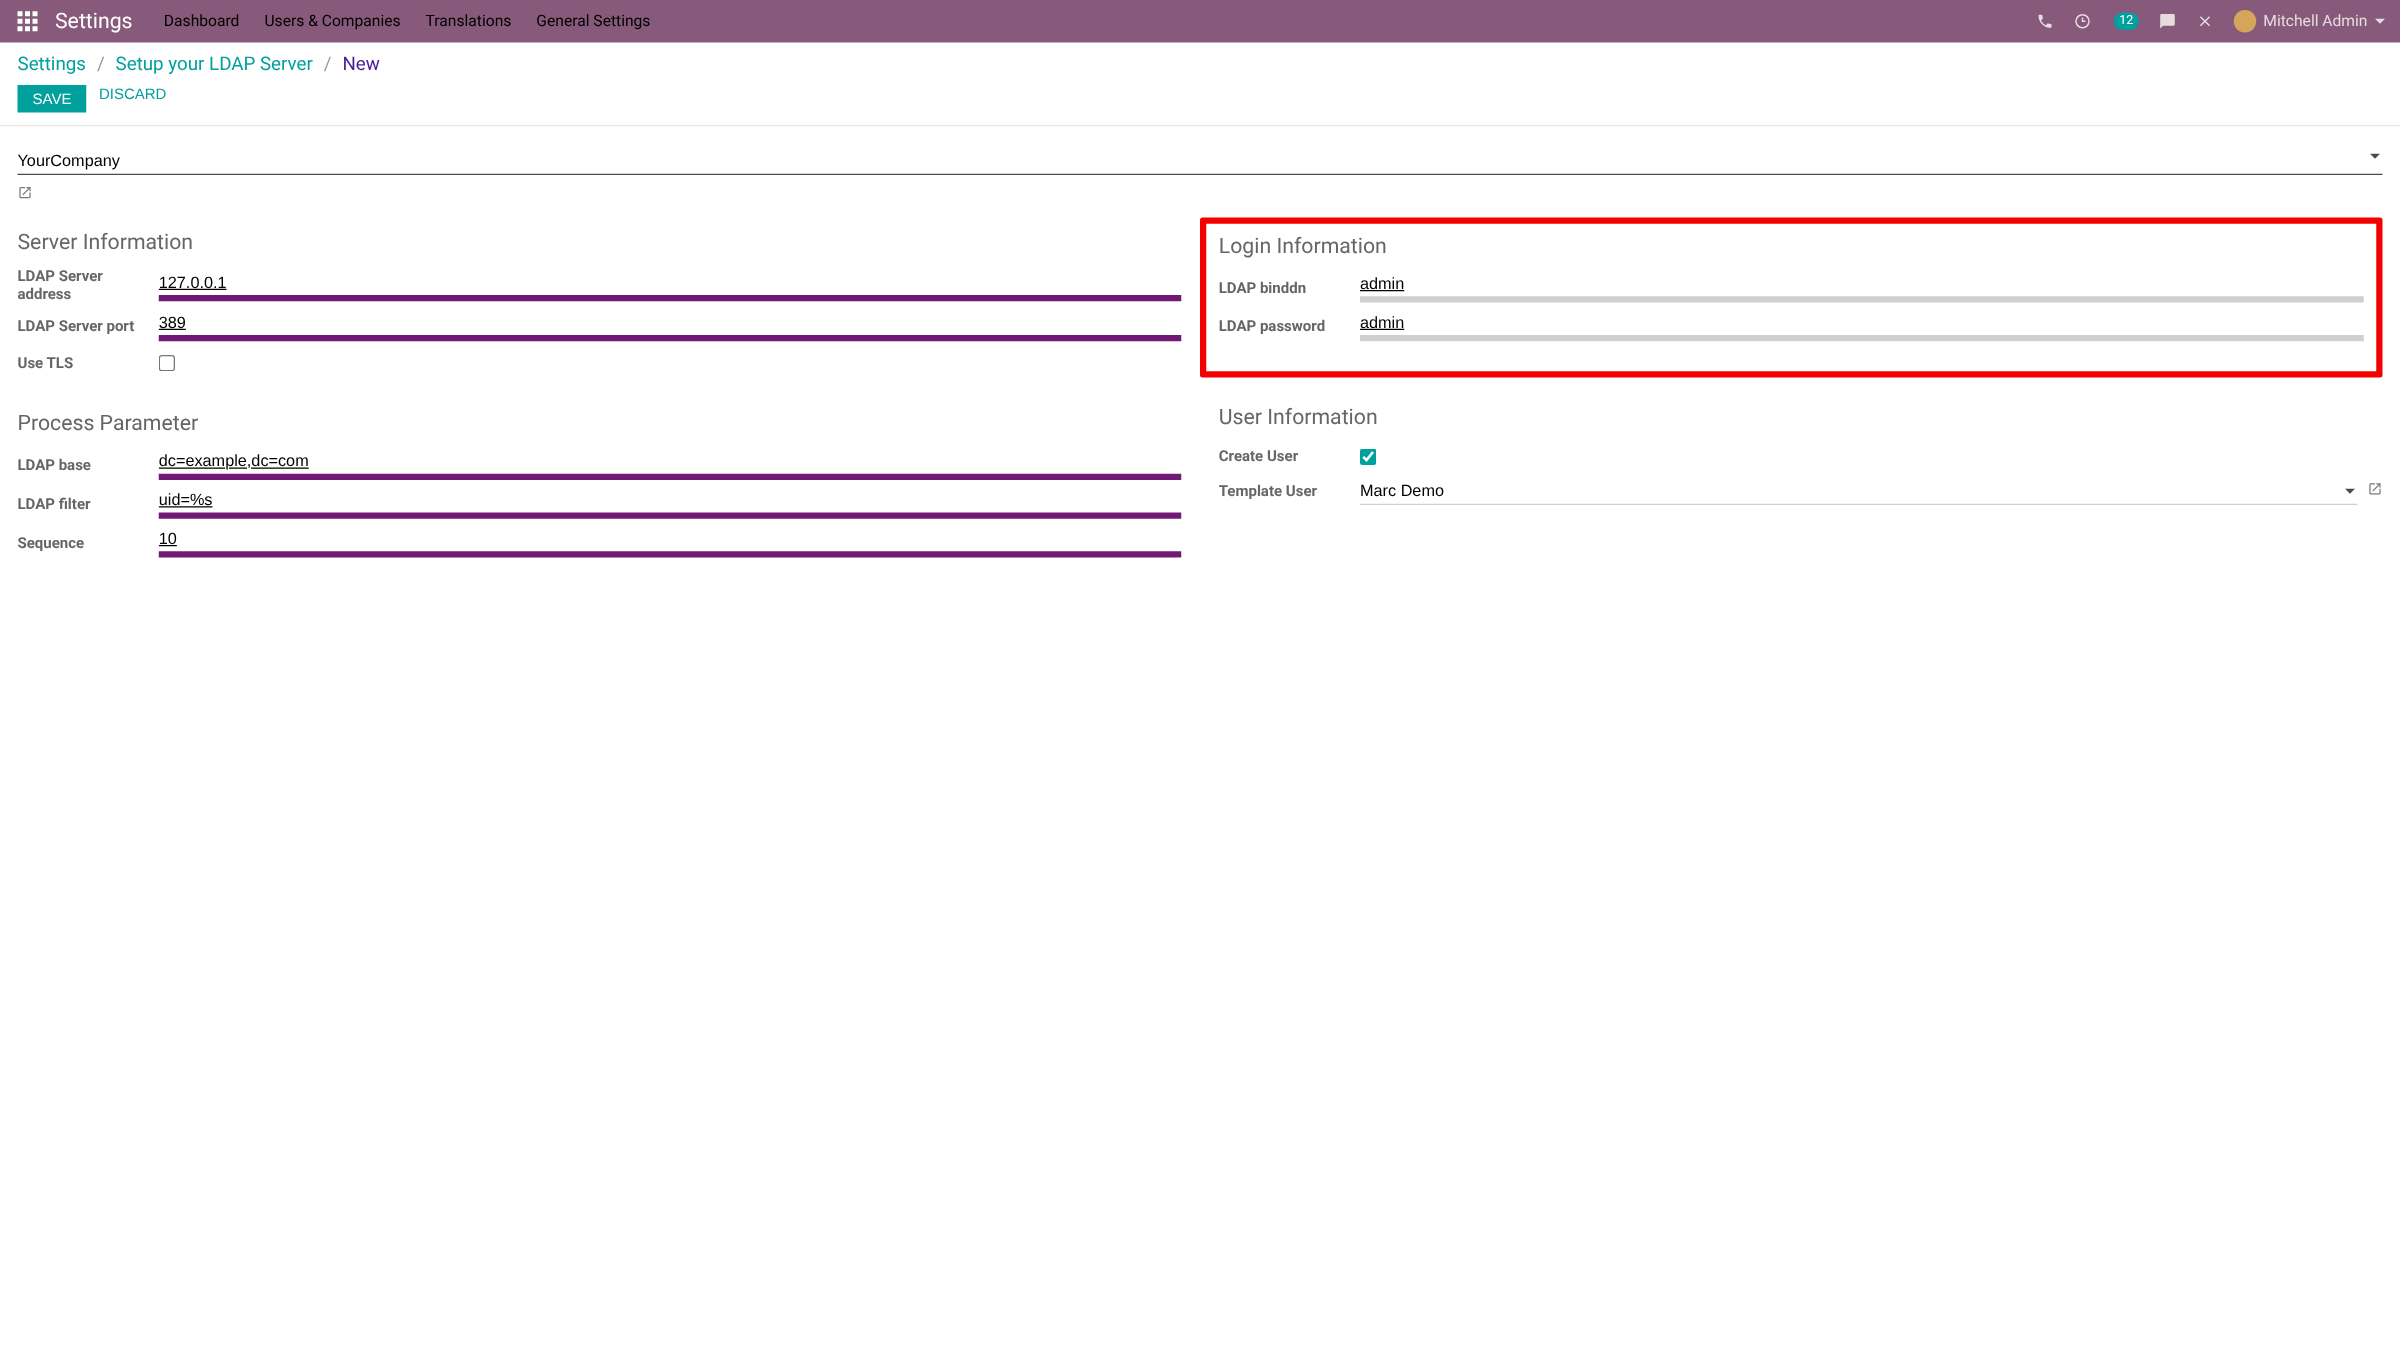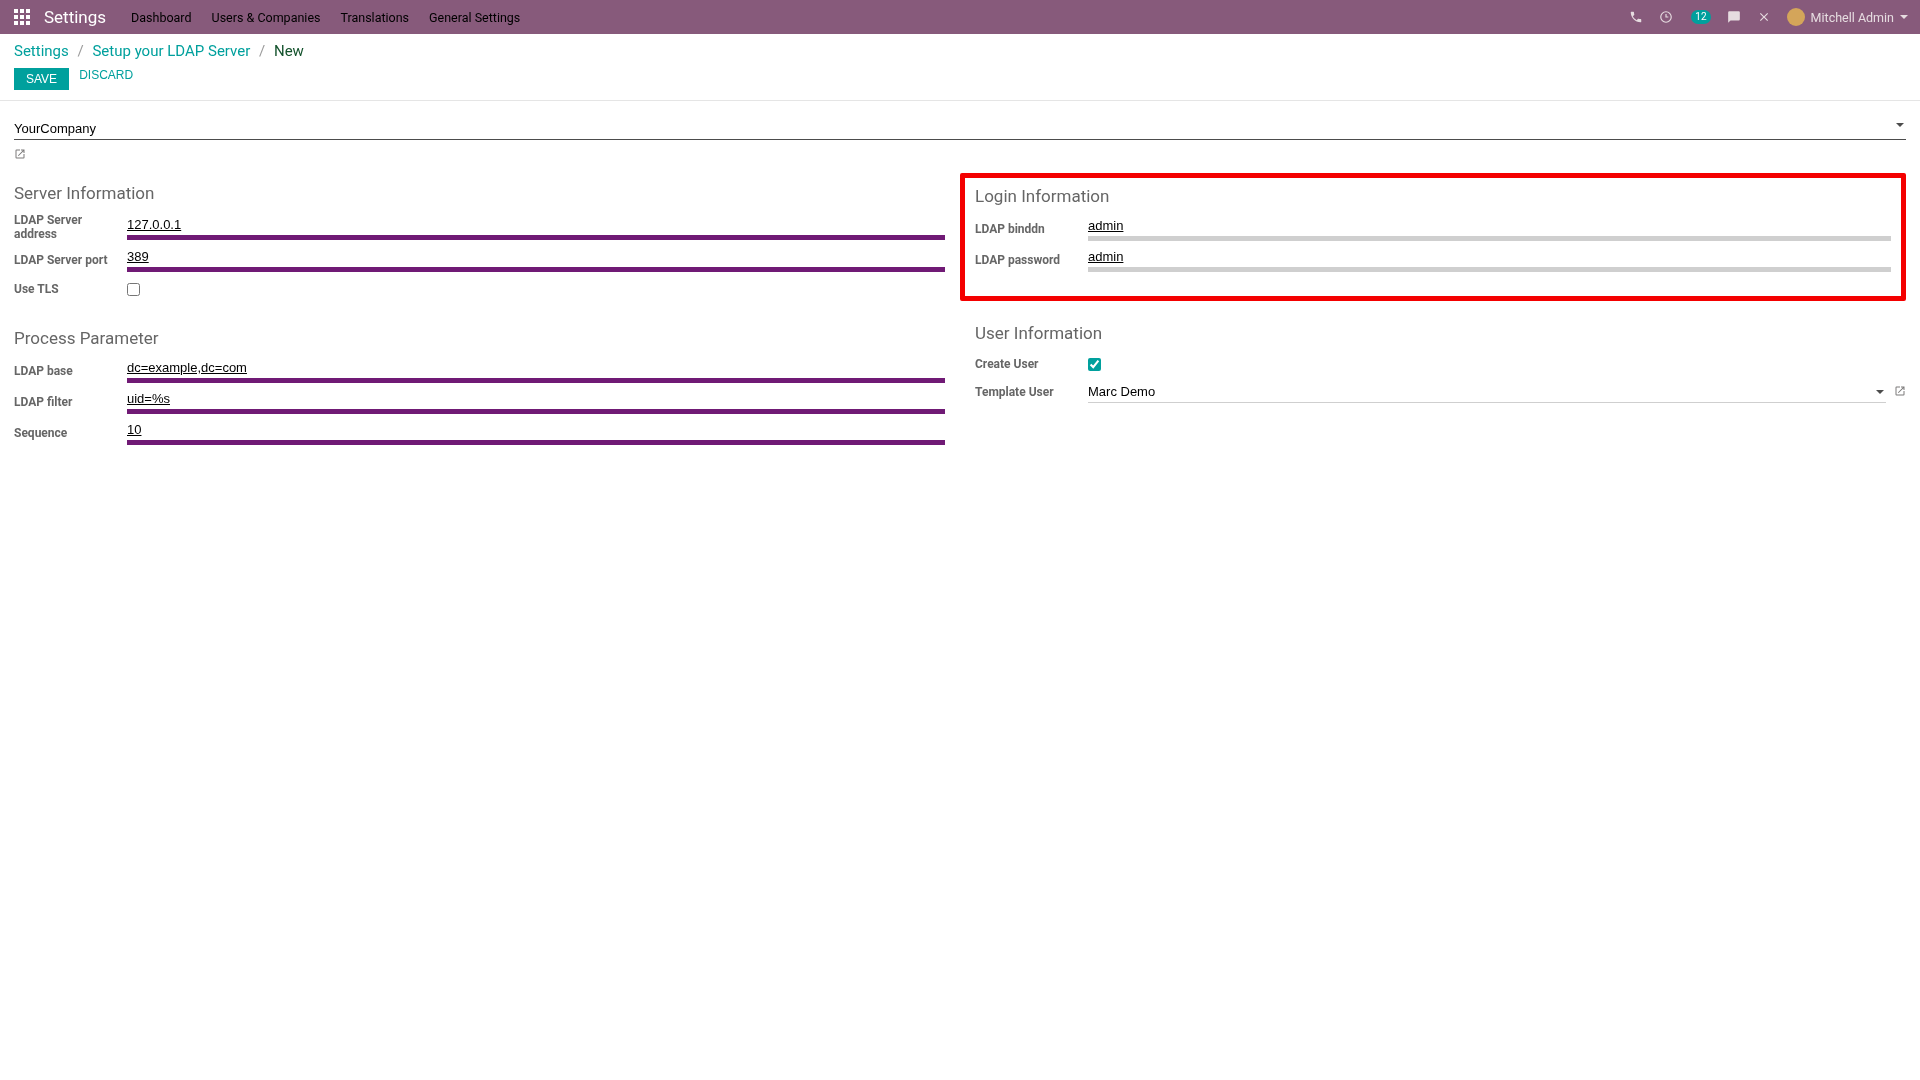--- a/index.html
+++ b/index.html
@@ -18,21 +18,21 @@
   .badge { background: #00a09d; color: #fff; font-size: 10px; padding: 0px 4px; border-radius: 8px; line-height: 14px; margin-left: 2px; }
   .user-block { display: flex; align-items: center; gap: 6px; color: #e6dce0; cursor: pointer; font-size: 12.5px; }
   .avatar { width: 18px; height: 18px; border-radius: 50%; background: #d4a55a; }
   .caret-down { width: 0; height: 0; border-left: 4px solid transparent; border-right: 4px solid transparent; border-top: 4px solid #e6dce0; }
 
   
   .control-panel { padding: 8px 14px 10px; border-bottom: 1px solid #e5e5e5; }
   .breadcrumb { font-size: 15px; margin-bottom: 8px; }
   .breadcrumb a { color: #00a09d; text-decoration: none; cursor: pointer; }
   .breadcrumb .sep { color: #9b9b9b; margin: 0 5px; }
-  .breadcrumb .current { color: #14532d; }
+  .breadcrumb .current { color: #4c1d95; }
   .cp-buttons { display: flex; align-items: flex-start; gap: 10px; }
   .btn-save { background: #00a09d; color: #fff; border: none; padding: 4px 12px; font-size: 12px; font-weight: 500; cursor: pointer; text-transform: uppercase; }
   .btn-discard { background: none; border: none; color: #00a09d; font-size: 12px; font-weight: 500; cursor: pointer; text-transform: uppercase; }
 
   
   .sheet { padding: 18px 14px; max-width: 1920px; }
   .company-row { position: relative; margin-bottom: 4px; }
   .company-select { width: 100%; border: none; border-bottom: 1px solid #4c4c4c; padding: 2px 16px 3px 0; font-size: 13px; background: transparent; outline: none; }
   .company-caret { position: absolute; right: 2px; top: 4px; width: 0; height: 0; border-left: 4px solid transparent; border-right: 4px solid transparent; border-top: 4px solid #4c4c4c; pointer-events: none; }
   .ext-link { display: inline-block; margin-top: 4px; color: #7c7b7b; cursor: pointer; }

